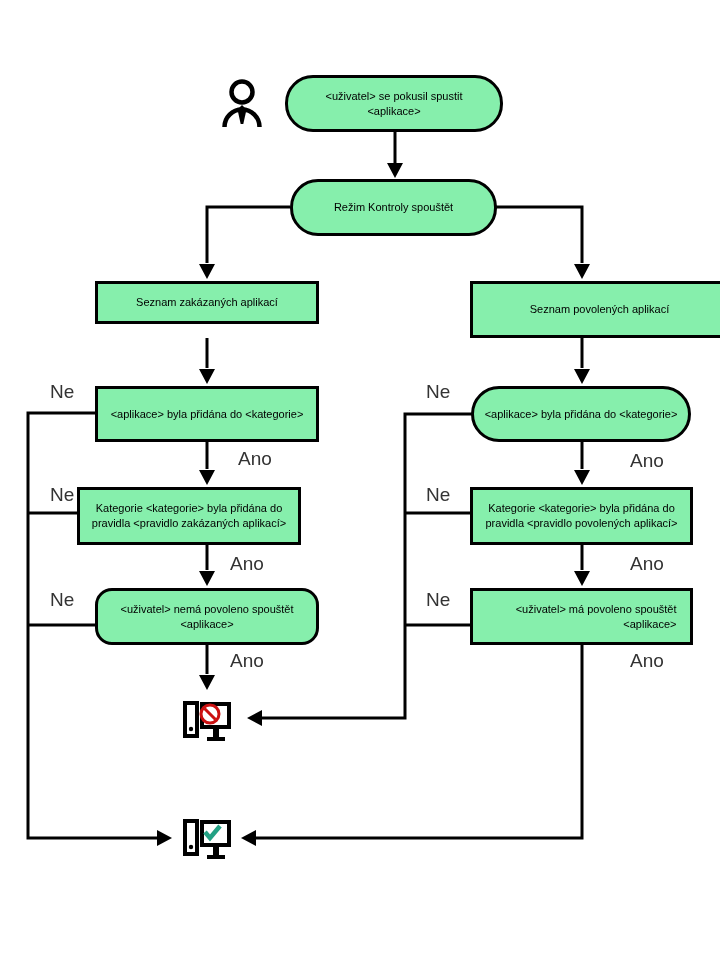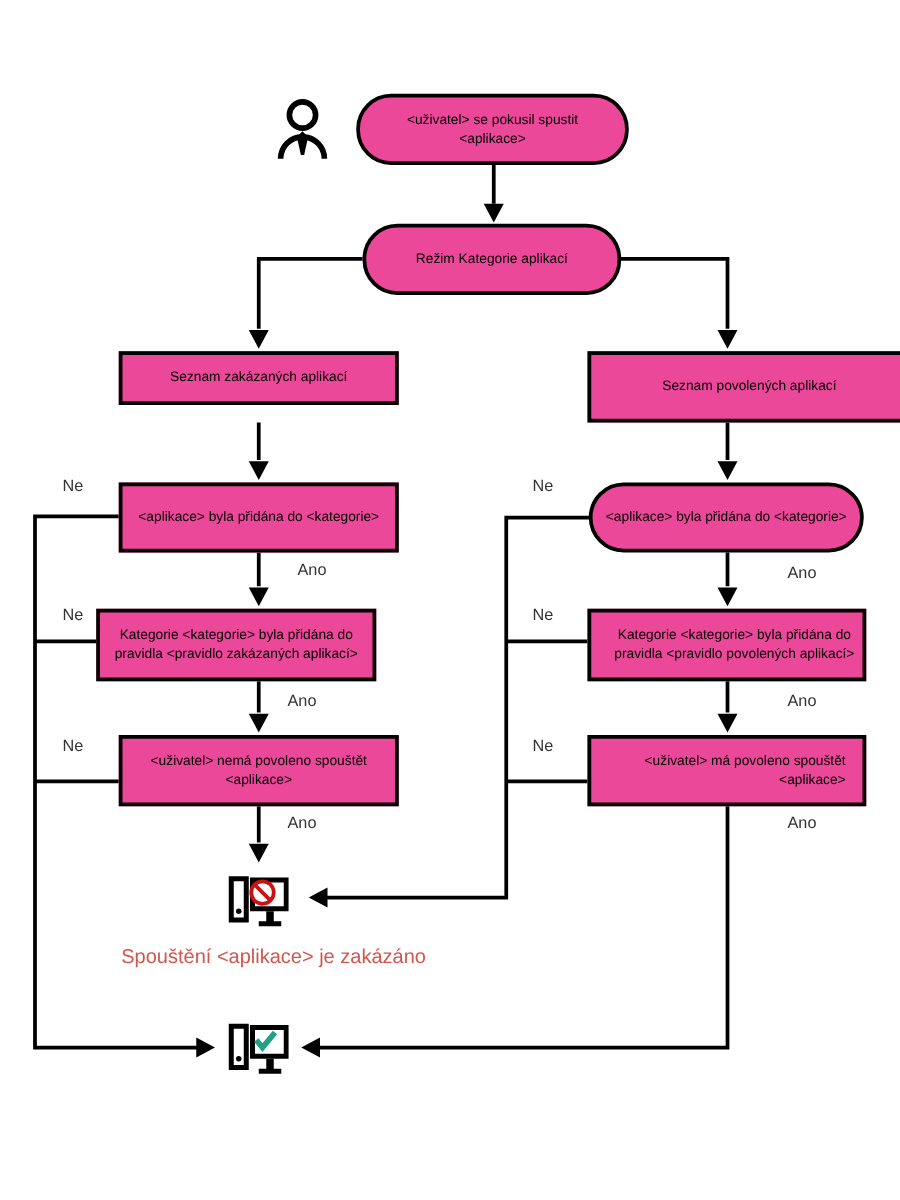--- a/index.html
+++ b/index.html
@@ -4,32 +4,32 @@
 <style>
   html,body{margin:0;padding:0;background:#fff;}
   .stage{
     position:relative;width:720px;height:960px;background:#fff;overflow:hidden;
     font-family:"Liberation Sans","DejaVu Sans",sans-serif;
   }
   .wires{position:absolute;left:0;top:0;width:720px;height:960px;}
   .wires path{stroke:#000;stroke-width:3;fill:none;}
   .wires polygon{fill:#000;stroke:none;}
   .node{
-    position:absolute;box-sizing:border-box;background:#ec4899;border:3px solid #000;
+    position:absolute;box-sizing:border-box;background:#86efac;border:3px solid #000;
     display:flex;align-items:center;justify-content:center;text-align:center;
     font-size:11px;line-height:1.35;color:#000;
   }
   .round{border-radius:28px;}
   .node span{display:inline-block;}
   .w170 span{max-width:170px;}
   .w205 span{max-width:205px;}
   .w190 span{max-width:190px;}
   .nowrap span{white-space:nowrap;text-align:right;}
   .lbl{
-    position:absolute;font-size:13px;color:var(--c-label,#333);
+    position:absolute;font-size:19px;color:var(--c-label,#333);
   }
   .status{position:absolute;font-size:16px;}
   .status.blocked{color:var(--c-blocked-text,#d0564e);}
   .status.started{color:var(--c-started-text,#0e7a63);}
   .icon{position:absolute;}
   .icon svg{display:block;}
   .stroke-ink{stroke:#000;fill:none;}
   .fill-ink{fill:#000;stroke:none;}
   .prohibit-circle{fill:#fff;stroke:var(--c-prohibition,#cb1111);stroke-width:3;}
   .prohibit-slash{stroke:var(--c-prohibition,#cb1111);stroke-width:3;fill:none;}
@@ -88,21 +88,21 @@
       <path class="stroke-ink" d="M3.5 49 A17.5 17.5 0 0 1 38.5 49" stroke-width="4.5"></path>
       <path class="fill-ink" d="M21 27 L25.5 31.5 L22.3 46 L19.7 46 L16.5 31.5 Z"></path>
     </svg>
   </div>
 
   <div class="node round w170" style="left:285px;top:75px;width:218px;height:57px;">
     <span>&lt;uživatel&gt; se pokusil spustit &lt;aplikace&gt;</span>
   </div>
 
   <div class="node round" style="left:290px;top:179px;width:207px;height:57px;">
-    <span>Režim Kategorie aplikací</span>
+    <span>Režim Kontroly spouštět</span>
   </div>
 
   <div class="node" style="left:95px;top:281px;width:224px;height:43px;">
     <span>Seznam zakázaných aplikací</span>
   </div>
 
   <div class="node" style="left:470px;top:281px;width:259px;height:57px;">
     <span>Seznam povolených aplikací</span>
   </div>
 
@@ -111,25 +111,25 @@
   </div>
 
   <div class="node round nowrap" style="left:471px;top:386px;width:220px;height:56px;">
     <span>&lt;aplikace&gt; byla přidána do &lt;kategorie&gt;</span>
   </div>
 
   <div class="node w205" style="left:77px;top:487px;width:224px;height:58px;">
     <span>Kategorie &lt;kategorie&gt; byla přidána do pravidla &lt;pravidlo zakázaných aplikací&gt;</span>
   </div>
 
-  <div class="node w205" style="left:470px;top:487px;width:223px;height:58px;justify-content:flex-end;">
+  <div class="node w205" style="left:470px;top:487px;width:223px;height:58px;">
     <span>Kategorie &lt;kategorie&gt; byla přidána do pravidla &lt;pravidlo povolených aplikací&gt;</span>
   </div>
 
-  <div class="node w190" style="left:95px;top:588px;width:224px;height:57px;">
+  <div class="node w190" style="left:95px;top:588px;width:224px;height:57px;border-radius:17px;">
     <span>&lt;uživatel&gt; nemá povoleno spouštět &lt;aplikace&gt;</span>
   </div>
 
   <div class="node w190" style="left:470px;top:588px;width:223px;height:57px;text-align:right;">
     <span>&lt;uživatel&gt; má povoleno spouštět &lt;aplikace&gt;</span>
   </div>
 
   <div class="lbl" style="left:50px;top:381px;">Ne</div>
   <div class="lbl" style="left:50px;top:484px;">Ne</div>
   <div class="lbl" style="left:50px;top:589px;">Ne</div>
@@ -162,15 +162,14 @@
     <svg width="50" height="46" viewBox="0 0 50 46">
       <rect class="stroke-ink" x="4" y="5" width="12" height="33" stroke-width="4" fill="#fff"></rect>
       <circle class="fill-ink" cx="10" cy="31" r="2.2"></circle>
       <rect x="21" y="6" width="27" height="23" stroke="#000" stroke-width="4" fill="#fff"></rect>
       <path class="stroke-ink" d="M35 31 V40" stroke-width="6"></path>
       <path class="stroke-ink" d="M26 41 H44" stroke-width="4"></path>
       <polyline class="check-mark" points="24,16 29,22 39,10"></polyline>
     </svg>
   </div>
 
-  <div class="status blocked" style="left:97px;top:757px;">Spouštění &lt;aplikace&gt; je zakázáno</div>
 
 </div>
 
 </body></html>

